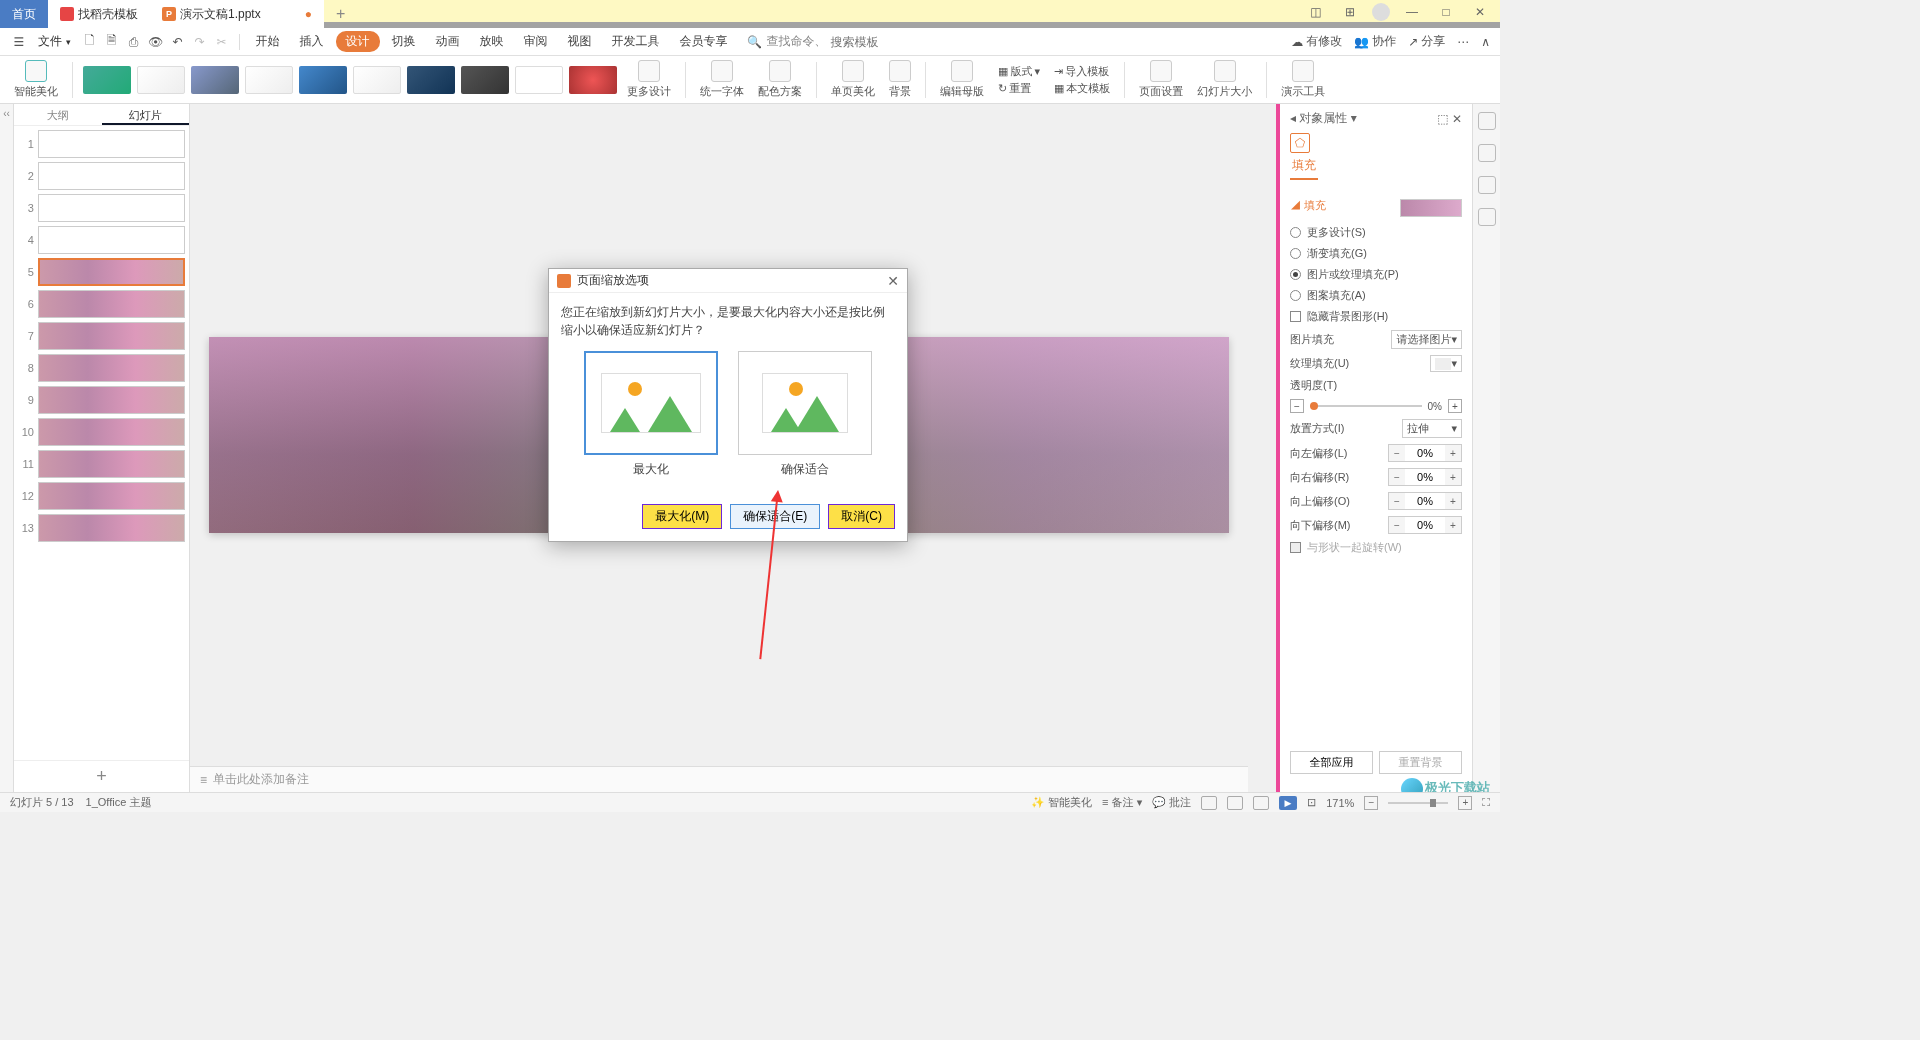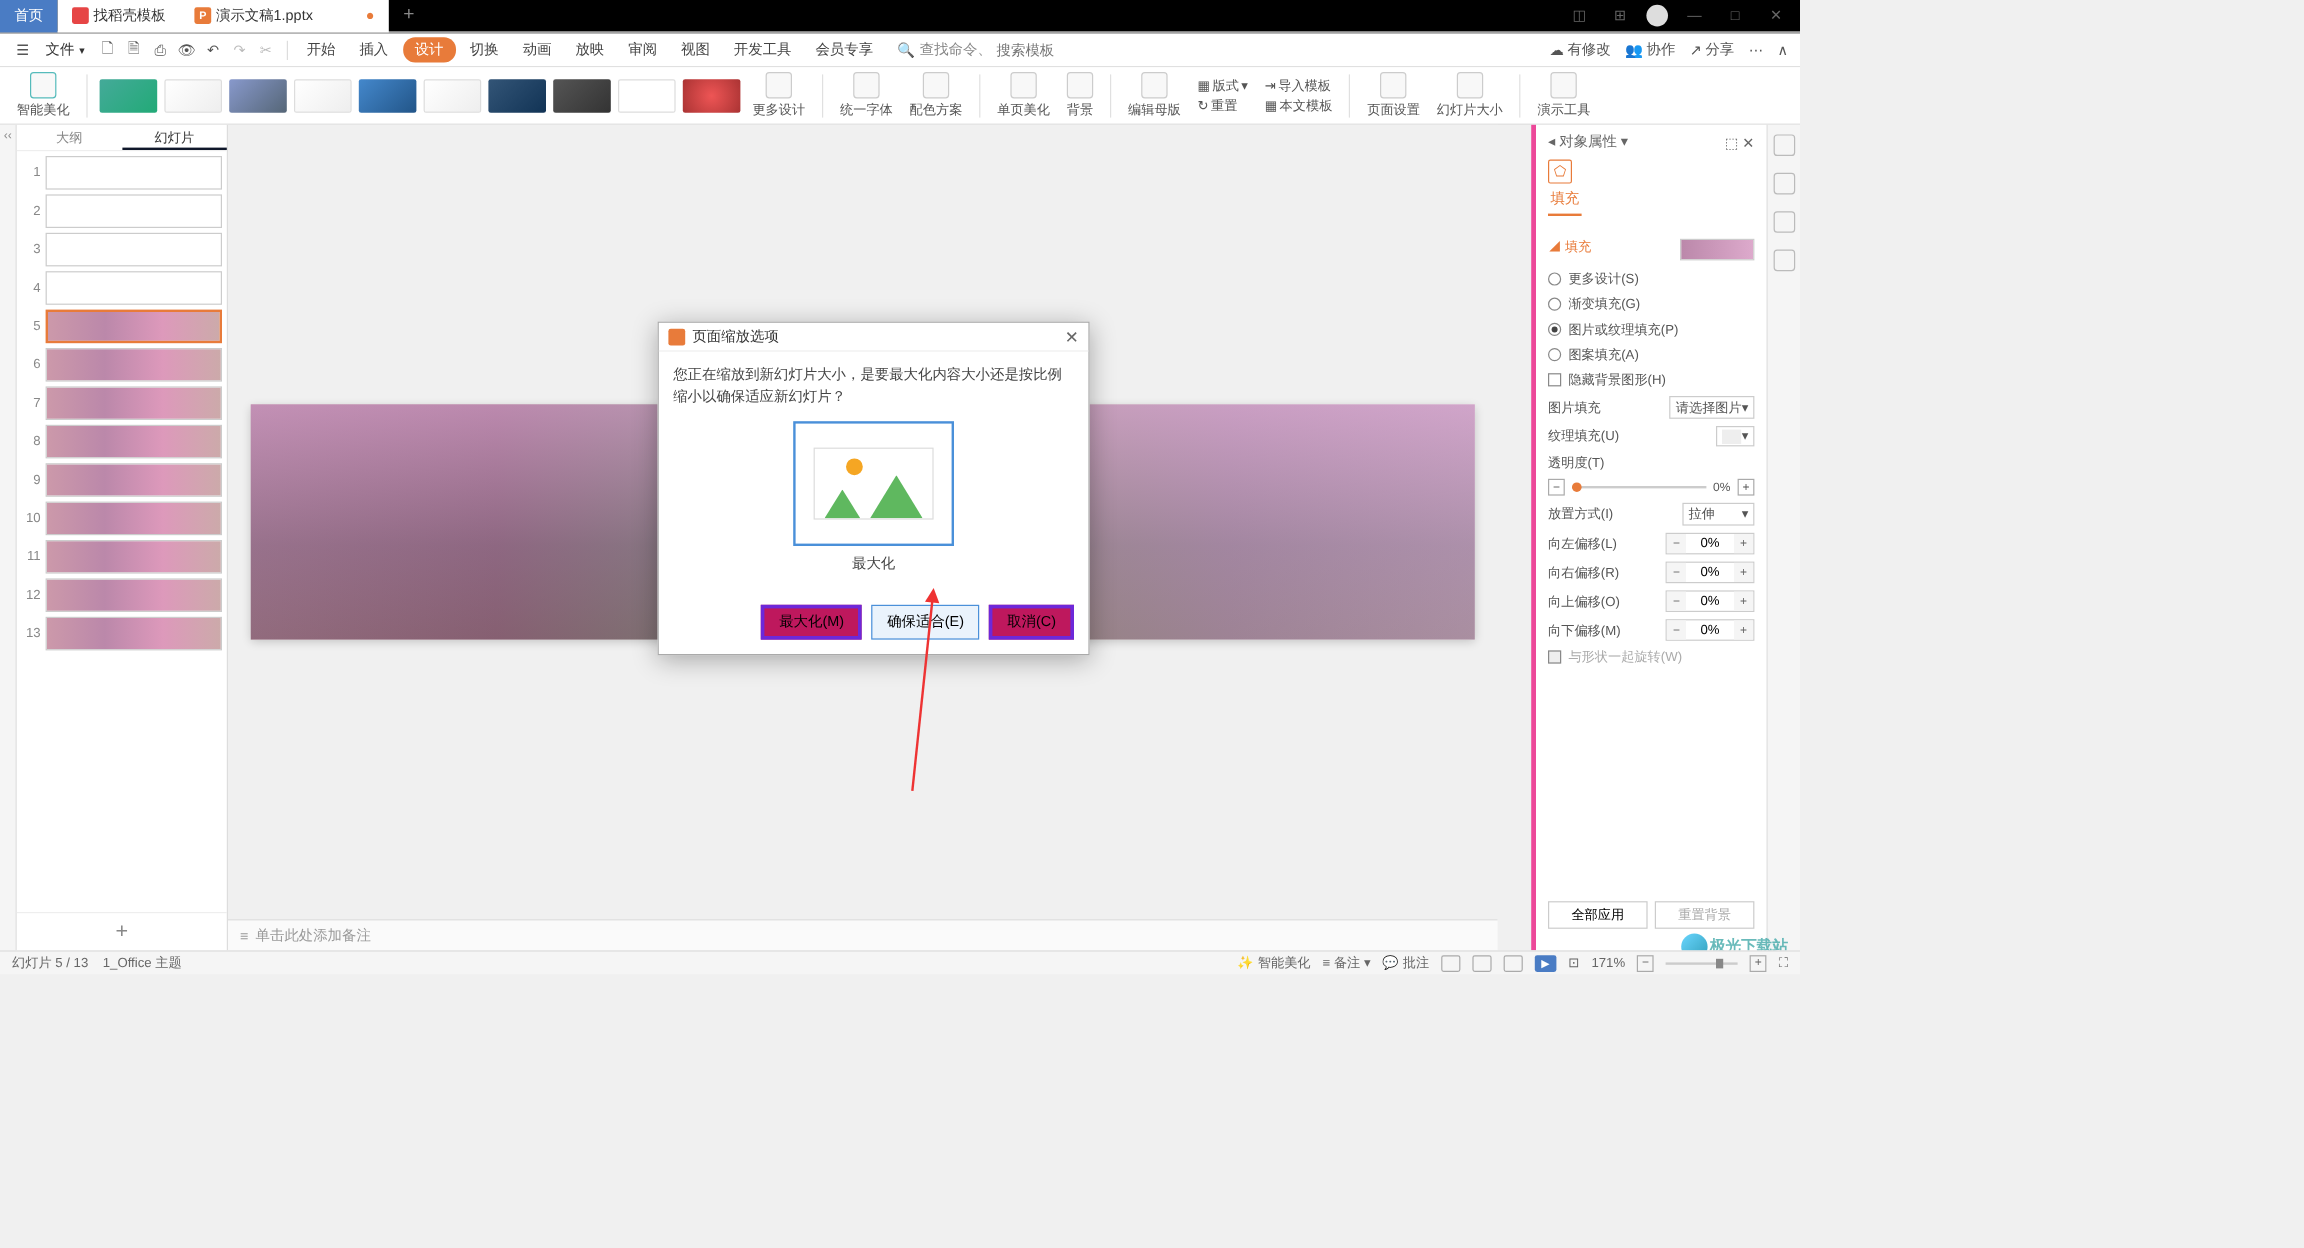--- a/index.html
+++ b/index.html
@@ -1,19 +1,19 @@
 <!DOCTYPE html>
 <html><head>
 <meta charset="utf-8">
 <style>
 * { margin: 0; padding: 0; box-sizing: border-box; font-family: "Microsoft YaHei", sans-serif; }
 body { width: 1500px; height: 812px; background: #f0f0f0; overflow: hidden; position: relative; font-size: 12px; color: #333; }
 
 
-.titlebar { height: 28px; background: #000000; display: flex; align-items: center; border-bottom: 2px solid #a3a3a3; }
+.titlebar { height: 28px; background: #fef9c3; display: flex; align-items: flex-start; border-bottom: 6px solid #a3a3a3; }
 .tab { height: 28px; padding: 0 12px; display: flex; align-items: center; gap: 4px; font-size: 12px; cursor: pointer; }
 .tab.home { background: #4a7cc4; color: #fff; }
 .tab.template { background: #fff; }
 .tab.template .t-icon { width: 14px; height: 14px; background: #e64545; border-radius: 2px; }
 .tab.active-doc { background: #fff; position: relative; }
 .tab.active-doc .p-icon { width: 14px; height: 14px; background: #e87b3a; border-radius: 2px; color:#fff; font-size:9px; display:flex; align-items:center; justify-content:center; font-weight:bold;}
 .tab .dot { color: #e87b3a; margin-left: 40px; }
 .tab.new-tab { font-size: 16px; color: #888; }
 .titlebar-right { margin-left: auto; display: flex; align-items: center; gap: 10px; padding-right: 8px; }
 .win-ctrl { width: 24px; height: 24px; display:flex; align-items:center; justify-content:center; color:#666; font-size:12px;}
@@ -102,21 +102,21 @@
 .dialog-opt { text-align:center; cursor:pointer;}
 .opt-frame { width:134px; height:104px; border:1px solid #ccc; display:flex; align-items:center; justify-content:center; background:#fff;}
 .opt-frame.selected { border:2px solid #4a90d9;}
 .opt-img { width:100px; height:60px; background:#fff; border:1px solid #ddd; position:relative; overflow:hidden;}
 .opt-img.fit { width:86px; height:60px;}
 .opt-img::before { content:''; position:absolute; bottom:0; left:8px; width:30px; height:24px; background:#5fb85f; clip-path:polygon(50% 0,100% 100%,0 100%);}
 .opt-img::after { content:''; position:absolute; bottom:0; right:8px; width:44px; height:36px; background:#5fb85f; clip-path:polygon(50% 0,100% 100%,0 100%);}
 .opt-sun { position:absolute; top:8px; left:26px; width:14px; height:14px; background:#f5a623; border-radius:50%;}
 .opt-label { font-size:12px; margin-top:6px;}
 .dialog-footer { display:flex; justify-content:flex-end; gap:8px; padding:8px 12px 12px;}
-.dialog-footer button { padding:3px 12px; font-size:12px; border:3px solid #6d28d9; background:#be185d; cursor:pointer;}
+.dialog-footer button { padding:3px 12px; font-size:12px; border:1px solid #6d28d9; background:#fde047; cursor:pointer;}
 .dialog-footer button.primary { border:1px solid #4a90d9; background:#eaf3fc;}
 
 
 .arrow { position:absolute; left:776px; top:500px; width:2px; height:160px; background:#e33; pointer-events:none;}
 .arrow::before { content:''; position:absolute; top:-10px; left:-5px; width:0; height:0; border-left:6px solid transparent; border-right:6px solid transparent; border-bottom:12px solid #e33;}
 .arrow { transform: rotate(6deg); transform-origin: top;}
 
 .op-hint { position:absolute; left:570px; top:506px; font-size:11px; color:#e33; display:flex; align-items:center; gap:4px;}
 
 
@@ -470,20 +470,28 @@
       <div class="dialog-msg">您正在缩放到新幻灯片大小，是要最大化内容大小还是按比例缩小以确保适应新幻灯片？</div>
       <div class="dialog-options">
         <div class="dialog-opt">
           <div class="opt-frame selected">
               <div class="opt-img">
                 <div class="opt-sun"></div>
               </div>
             </div>
           <div class="opt-label">最大化</div>
         </div>
+        <div class="dialog-opt">
+          <div class="opt-frame">
+              <div class="opt-img fit">
+                <div class="opt-sun"></div>
+              </div>
+            </div>
+          <div class="opt-label">确保适合</div>
+        </div>
       </div>
     </div>
     <div class="dialog-footer">
       <button>最大化(M)</button>
       <button class="primary">确保适合(E)</button>
       <button>取消(C)</button>
     </div>
   </div>
 </div>
 

